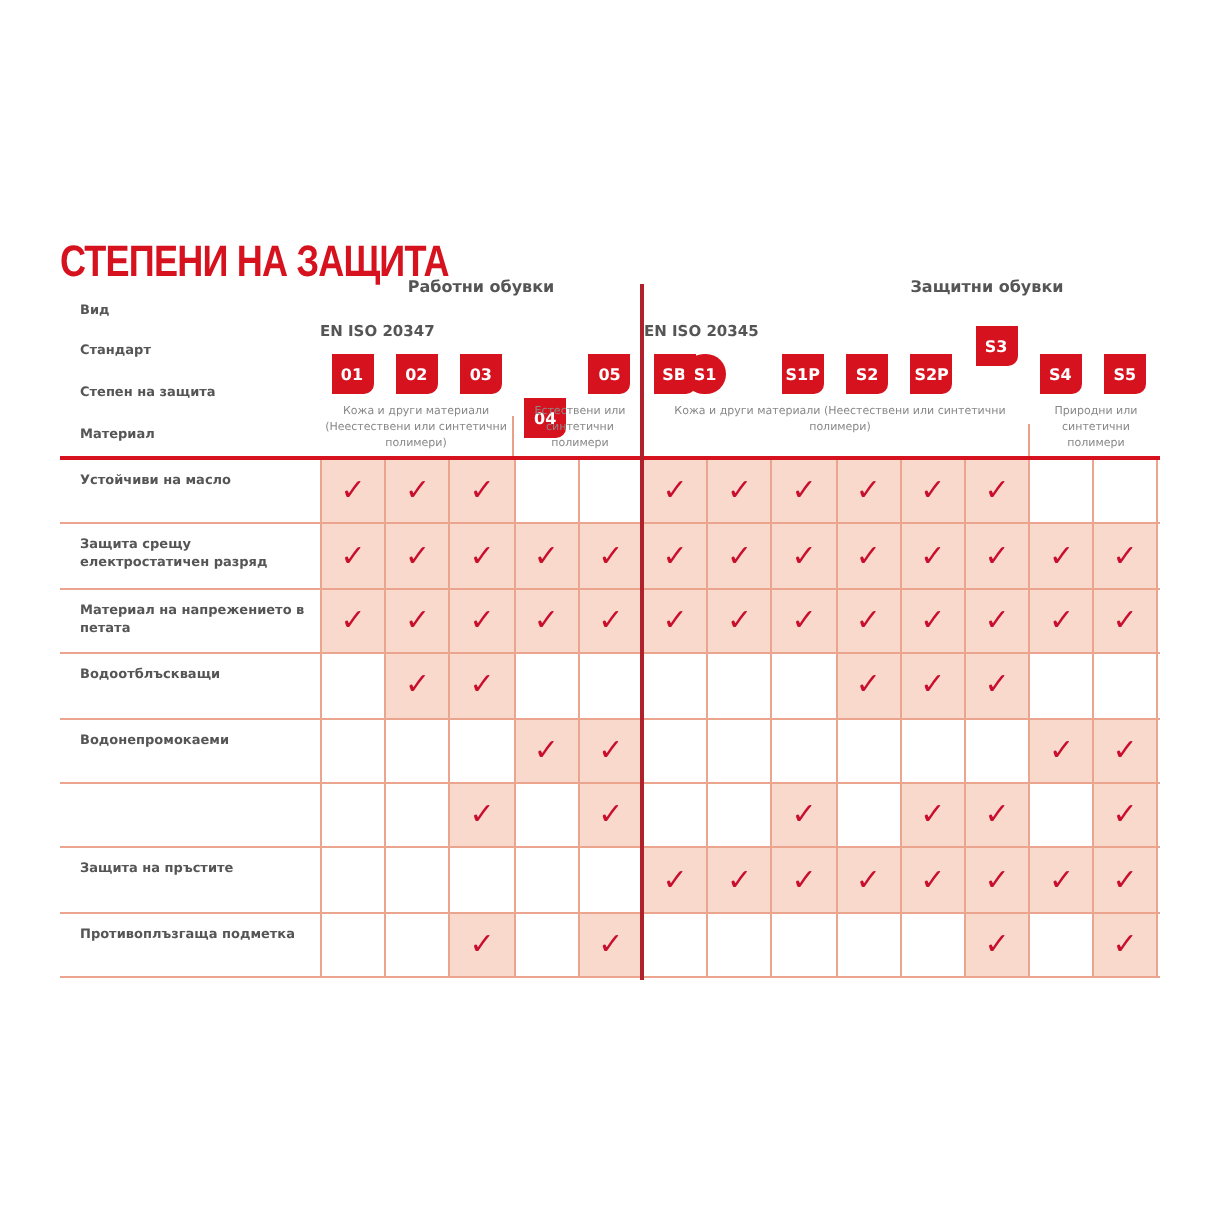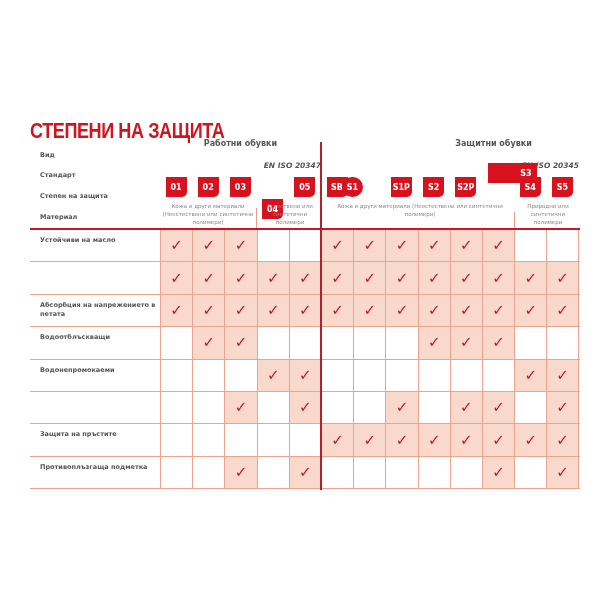--- a/index.html
+++ b/index.html
@@ -13,21 +13,21 @@
     .row-label {
       position: absolute; left: 40px; font-size: 6.5px; color: #555;
       font-weight: bold; line-height: 9px; white-space: nowrap;
     }
     .group-title {
       position: absolute; font-size: 8px; font-weight: bold; color: #555;
       text-align: center; white-space: nowrap;
     }
     .std-title {
       position: absolute; font-size: 7.5px; font-weight: bold; color: #555;
-      text-align: right; white-space: nowrap; font-style: italic;
+      text-align: left; white-space: nowrap;
     }
     .badge {
       position: absolute; width: 21px; height: 20px; background: #d7121f;
       color: #fff; font-size: 8px; font-weight: bold;
       display: flex; align-items: center; justify-content: center;
       border-bottom-right-radius: 5px;
     }
     .material {
       position: absolute; font-size: 5.5px; color: #888; text-align: center;
       line-height: 8px;
@@ -68,21 +68,21 @@
     <div class="badge" style="left: 165.5px; top: 177px;">01</div>
     <div class="badge" style="left: 197.7px; top: 177px;">02</div>
     <div class="badge" style="left: 229.9px; top: 177px;">03</div>
     <div class="badge" style="left: 262.1px; top: 177px; margin-top: 22px;">04</div>
     <div class="badge" style="left: 294.3px; top: 177px;">05</div>
     <div class="badge" style="left: 326.5px; top: 177px;">SB</div>
     <div class="badge" style="left: 342px; top: 177px; border-radius: 10px;">S1</div>
     <div class="badge" style="left: 390.9px; top: 177px;">S1P</div>
     <div class="badge" style="left: 423.1px; top: 177px;">S2</div>
     <div class="badge" style="left: 455.3px; top: 177px;">S2P</div>
-    <div class="badge" style="left: 487.5px; top: 163px; padding-left: 28px;">S3</div>
+    <div class="badge" style="left: 487.5px; top: 163px;">S3</div>
     <div class="badge" style="left: 519.7px; top: 177px;">S4</div>
     <div class="badge" style="left: 551.9px; top: 177px;">S5</div>
   </div>
 
 <div class="material" style="left:160px; width:96px; top:202px;">Кожа и други материали (Неестествени или синтетични полимери)</div>
 <div class="mat-divider" style="left:256px; top:208px; height:20px;"></div>
 <div class="material" style="left:260px; width:60px; top:202px;">Естествени или синтетични полимери</div>
 <div class="material" style="left:330px; width:180px; top:202px;">Кожа и други материали (Неестествени или синтетични полимери)</div>
 <div class="mat-divider" style="left:514px; top:212px; height:16px;"></div>
 <div class="material" style="left:516px; width:64px; top:202px;">Природни или синтетични полимери</div>
@@ -118,20 +118,21 @@
       <div class="cell on" style="left: 419.8px;">
         <span class="check">✓</span>
       </div>
       <div class="cell on" style="left: 452px;">
         <span class="check">✓</span>
       </div>
       <div class="cell" style="left: 484.2px;"></div>
       <div class="cell edge-right" style="left: 516.4px;"></div>
     </div>
     <div class="grow">
+      <div class="glabel">Защита срещу електростатичен разряд</div>
       <div class="cell on" style="left: 130px;">
         <span class="check">✓</span>
       </div>
       <div class="cell on" style="left: 162.2px;">
         <span class="check">✓</span>
       </div>
       <div class="cell on" style="left: 194.4px;">
         <span class="check">✓</span>
       </div>
       <div class="cell on" style="left: 226.6px;">
@@ -159,21 +160,21 @@
         <span class="check">✓</span>
       </div>
       <div class="cell on" style="left: 484.2px;">
         <span class="check">✓</span>
       </div>
       <div class="cell on edge-right" style="left: 516.4px;">
         <span class="check">✓</span>
       </div>
     </div>
     <div class="grow">
-      <div class="glabel">Абсорбция на напрежението в петата</div>
+      <div class="glabel">Материал на напрежението в петата</div>
       <div class="cell on" style="left: 130px;">
         <span class="check">✓</span>
       </div>
       <div class="cell on" style="left: 162.2px;">
         <span class="check">✓</span>
       </div>
       <div class="cell on" style="left: 194.4px;">
         <span class="check">✓</span>
       </div>
       <div class="cell on" style="left: 226.6px;">

